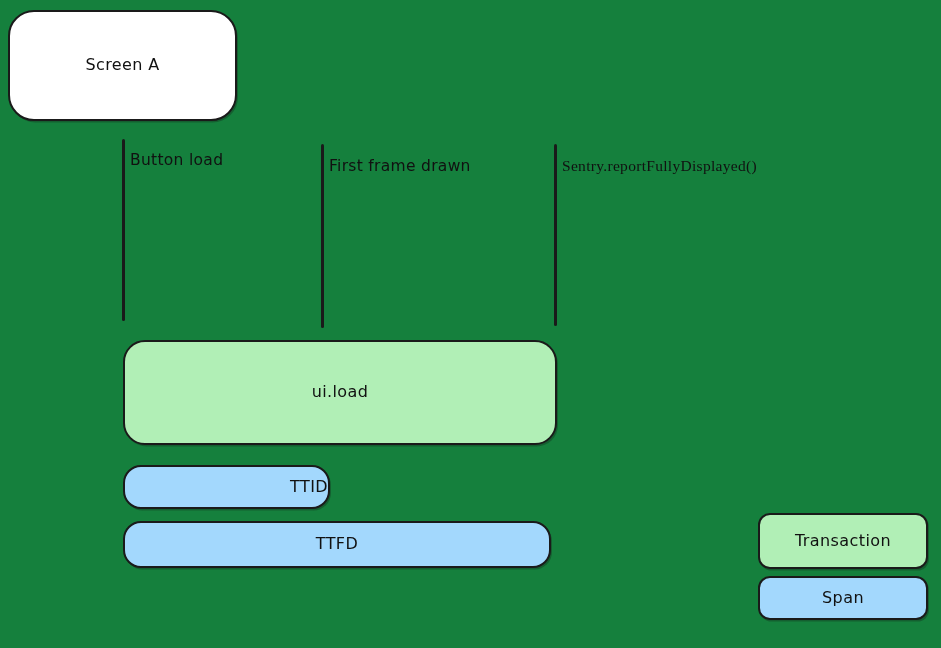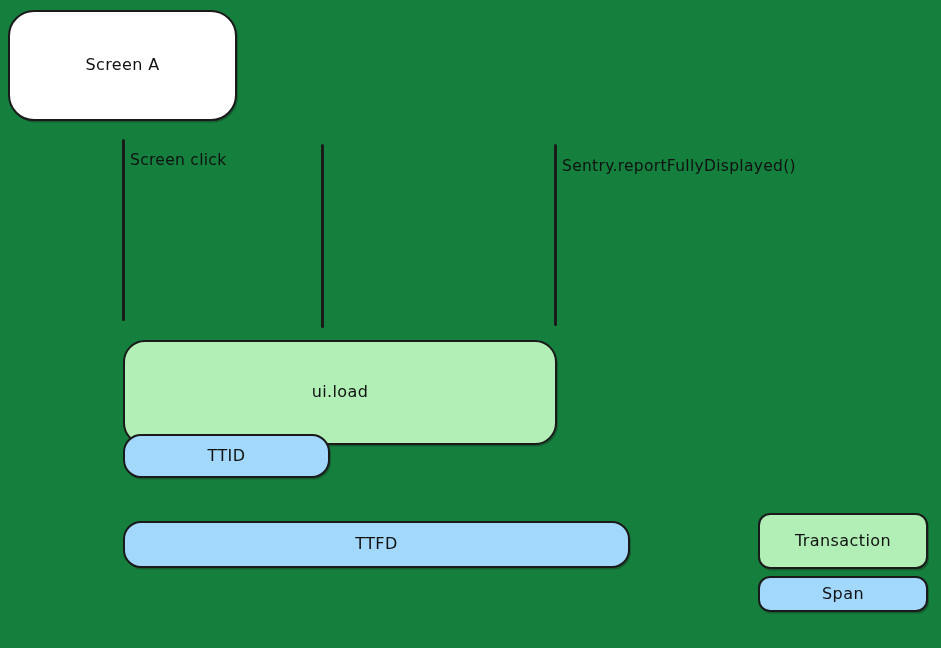--- a/index.html
+++ b/index.html
@@ -74,36 +74,37 @@
 
   <div class="box screen-box sketch" style="left:8px; top:10px; width:229px; height:111px;">
     <span>Screen A</span>
   </div>
 
 
   <div class="vline" style="left:122px; top:139px; height:182px;"></div>
   <div class="vline" style="left:321px; top:144px; height:184px;"></div>
   <div class="vline" style="left:554px; top:144px; height:182px;"></div>
 
-  <div class="marker-label" style="left:130px; top:151px;">Screen click</div>
-  <div class="marker-label" style="left:562px; top:157px;">Sentry.reportFullyDisplayed()</div>
+  <div class="marker-label" style="left:130px; top:151px;">Button load</div>
+  <div class="marker-label" style="left:329px; top:157px;">First frame drawn</div>
+  <div class="marker-label" style="left:562px; top:157px;font-family:Liberation Serif, serif;">Sentry.reportFullyDisplayed()</div>
 
   <div class="box bar-box green sketch" style="left:123px; top:340px; width:434px; height:105px; border-radius:22px;">
     <span>ui.load</span>
   </div>
 
-  <div class="box bar-box blue sketch" style="left:123px; top:434px; width:207px; height:44px;">
+  <div class="box bar-box blue sketch" style="left:123px; top:465px; width:207px; height:44px;justify-content:flex-end;">
     <span>TTID</span>
   </div>
 
-  <div class="box bar-box blue sketch" style="left:123px; top:521px; width:507px; height:47px;">
+  <div class="box bar-box blue sketch" style="left:123px; top:521px; width:428px; height:47px;">
     <span>TTFD</span>
   </div>
 
   <div class="box legend-box green sketch" style="left:758px; top:500px; width:170px; height:56px;margin-top:13px;">
     <span>Transaction</span>
   </div>
 
-  <div class="box legend-box blue sketch" style="left:758px; top:576px; width:170px; height:36px;">
+  <div class="box legend-box blue sketch" style="left:758px; top:576px; width:170px; height:44px;">
     <span>Span</span>
   </div>
 
 </div>
 
 </body></html>

